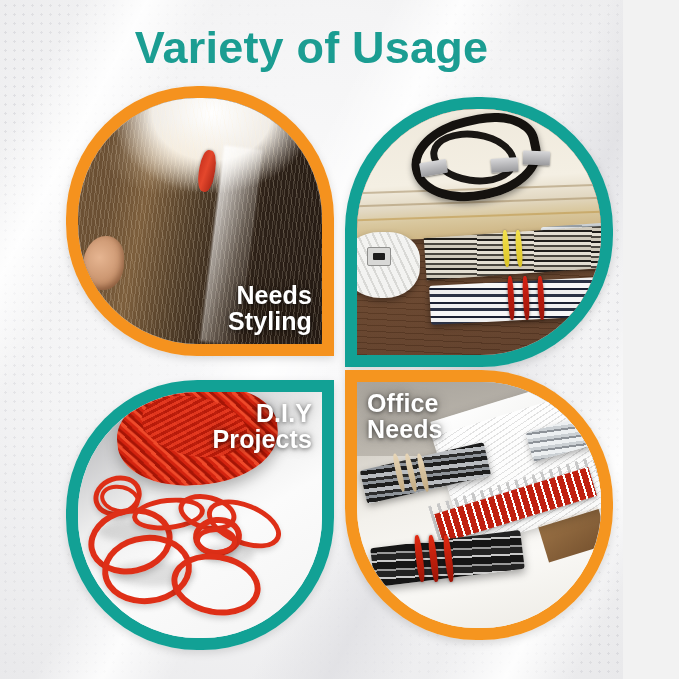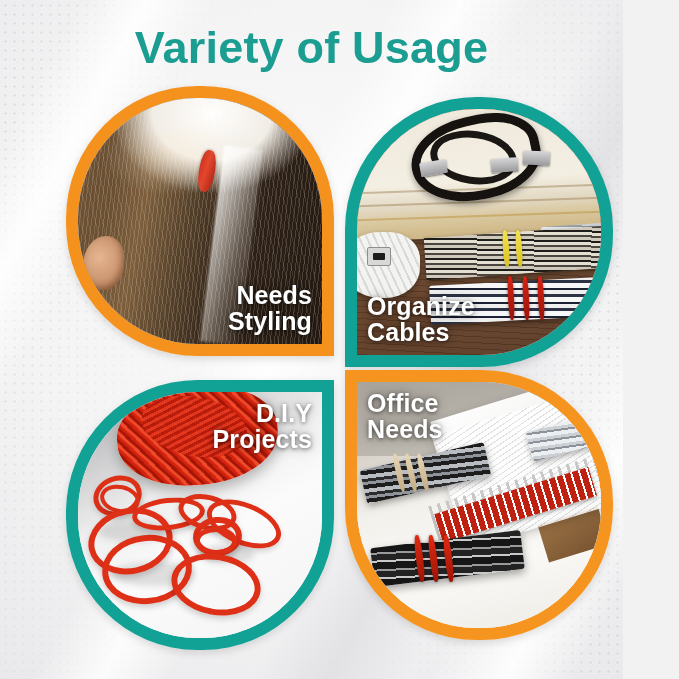--- a/index.html
+++ b/index.html
@@ -373,22 +373,20 @@
 
           <div class="white-cable"></div>
           <div class="white-cable-plug"></div>
 
           <div class="pens"></div>
           <div class="band-r" style="left:62%"></div>
           <div class="band-r" style="left:68%"></div>
           <div class="band-r" style="left:74%"></div>
         </div>
       </div>
-      <div class="cap">Organize
-Cables</div>
     </div>
 
     <div class="panel" id="p4">
       <div class="ring r-tl-sharp"></div>
       <div class="photo r-tl-sharp">
         <div class="scene">
           <div class="of-bg"></div>
           <div class="of-wall"></div>
           <div class="wood-edge"></div>
 

